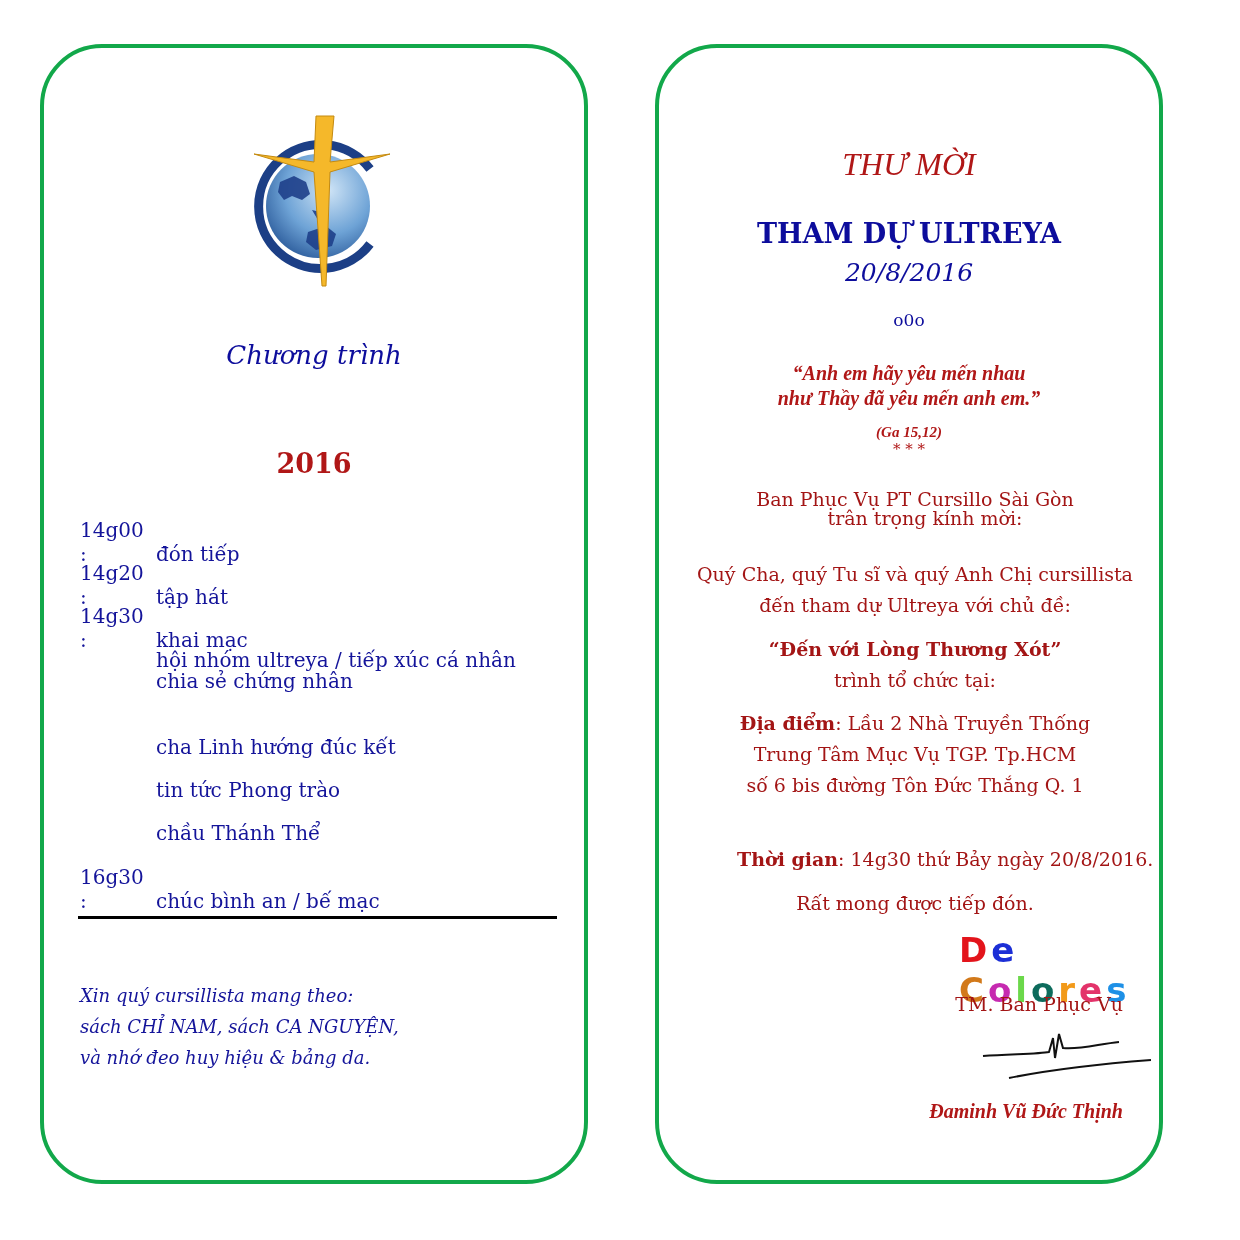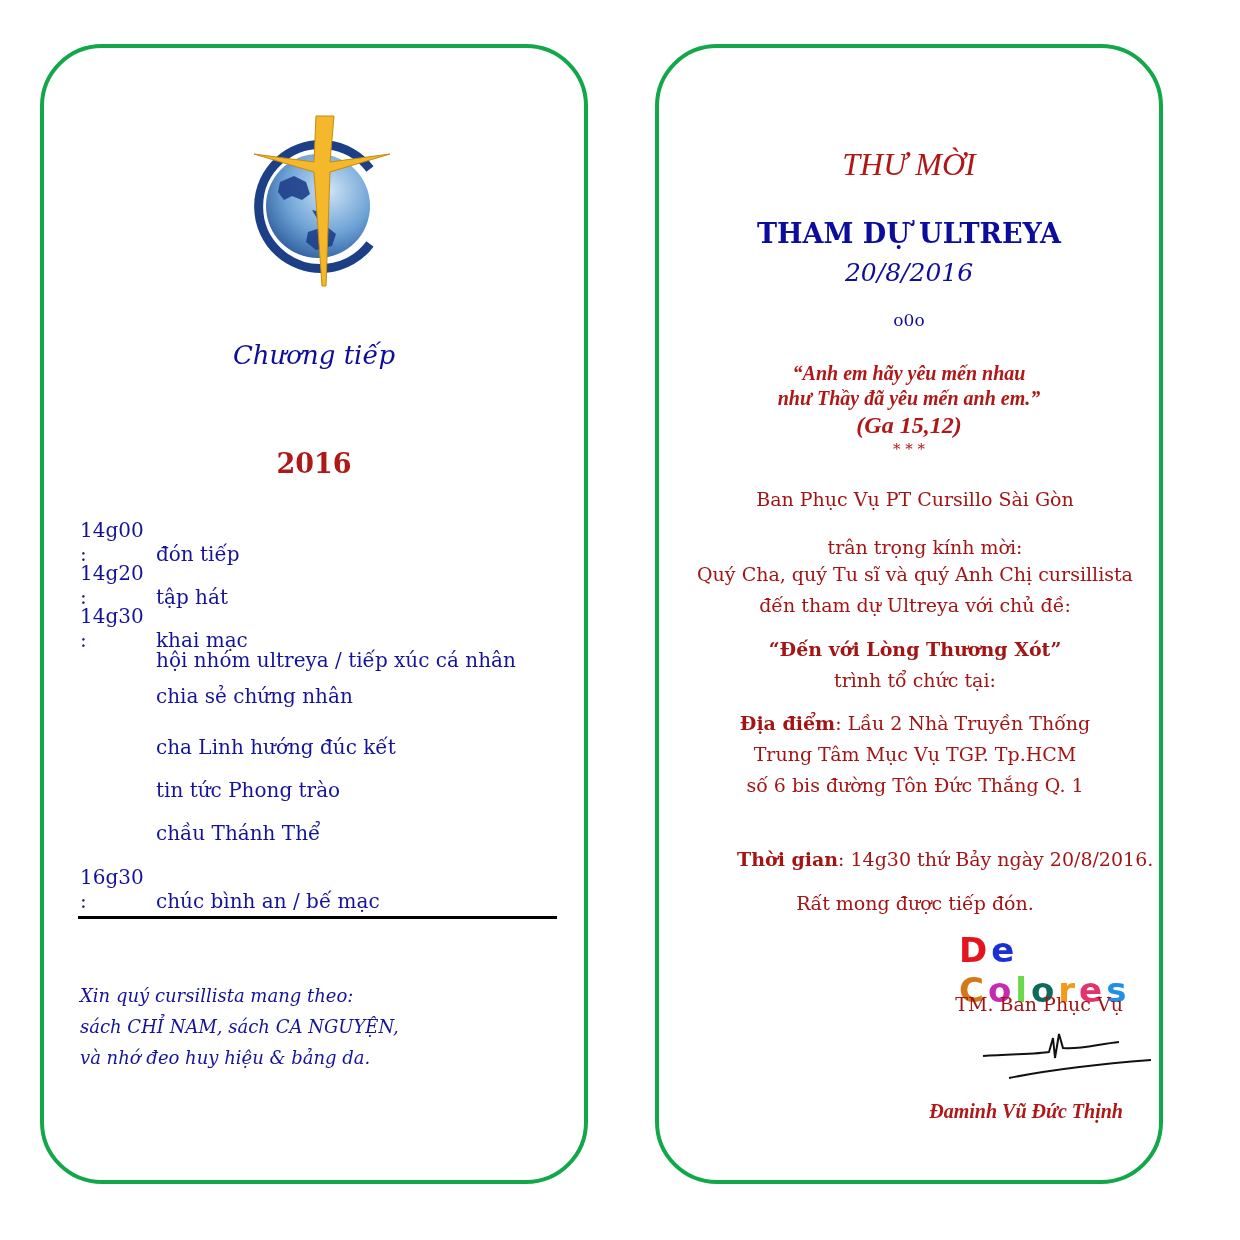--- a/index.html
+++ b/index.html
@@ -39,34 +39,34 @@
         <stop offset="60%" stop-color="#6ea3d6"></stop>
         <stop offset="100%" stop-color="#2f5f9e"></stop>
       </radialGradient>
     </defs>
     <path d="M120 55 A62 62 0 1 0 120 130" fill="none" stroke="#1c3f86" stroke-width="9"></path>
     <circle cx="68" cy="92" r="52" fill="url(#g)"></circle>
     <path d="M30 68 l14 -6 12 6 4 12 -8 6 -10 -4 -8 4 -6 -8z M58 118 l18 -6 10 8 -4 12 -16 4 -10 -8z M62 96 l8 2 4 6 -6 2z" fill="#1e3f8a" opacity="0.9"></path>
     <polygon points="66,2 84,2 80,48 140,40 80,58 76,172 72,172 64,58 4,40 64,48" fill="#f5b82a" stroke="#c48a10" stroke-width="1"></polygon>
   </svg>
 
-  <div class="abs center navy it" style="top:292px;font-size:26px;">Chương tiếp</div>
+  <div class="abs center navy it" style="top:292px;font-size:26px;">Chương trình</div>
   <div class="abs center red bold" style="top:400px;font-size:27px;">2016</div>
 
   <div class="sched-row" style="top:470px;">
     <span class="sched-time">14g00 :</span><span>đón tiếp</span>
   </div>
   <div class="sched-row" style="top:513px;">
     <span class="sched-time">14g20 :</span><span>tập hát</span>
   </div>
   <div class="sched-row" style="top:556px;">
     <span class="sched-time">14g30 :</span><span>khai mạc</span>
   </div>
   <div class="sched-row sched-indent" style="top:600px;">hội nhóm ultreya / tiếp xúc cá nhân</div>
-  <div class="sched-row sched-indent" style="top:636px;">chia sẻ chứng nhân</div>
+  <div class="sched-row sched-indent" style="top:621px;">chia sẻ chứng nhân</div>
   <div class="sched-row sched-indent" style="top:687px;">cha Linh hướng đúc kết</div>
   <div class="sched-row sched-indent" style="top:730px;">tin tức Phong trào</div>
   <div class="sched-row sched-indent" style="top:773px;">chầu Thánh Thể</div>
   <div class="sched-row" style="top:817px;">
     <span class="sched-time">16g30 :</span><span>chúc bình an / bế mạc</span>
   </div>
 
   <div id="divider"></div>
 
   <div class="note" style="top:937px;">Xin quý cursillista mang theo:</div>
@@ -75,25 +75,25 @@
 </div>
 
 <div id="right" class="card">
   <div class="abs center red it serif" style="top:98px;font-size:32px;">THƯ MỜI</div>
   <div class="abs center navy bold" style="top:170px;font-size:27px;">THAM DỰ ULTREYA</div>
   <div class="abs center navy it" style="top:210px;font-size:25px;">20/8/2016</div>
   <div class="abs center navy" style="top:262px;font-size:17px;">o0o</div>
 
   <div class="abs center red it bold serif" style="top:314px;font-size:20px;">“Anh em hãy yêu mến nhau</div>
   <div class="abs center red it bold serif" style="top:339px;font-size:20px;">như Thầy đã yêu mến anh em.”</div>
-  <div class="abs center red it bold serif" style="top:364px;font-size:24px;">(Ga 15,12)</div>
+  <div class="abs center red it bold serif" style="top:376px;font-size:15px;">(Ga 15,12)</div>
   <div class="abs center red" style="top:392px;font-size:15px;">* * *</div>
 
   <div class="abs center rline" style="top:440px;">Ban Phục Vụ PT Cursillo Sài Gòn</div>
-  <div class="abs center rline" style="top:488px;margin-left:20px;">trân trọng kính mời:</div>
+  <div class="abs center rline" style="top:459px;margin-left:20px;">trân trọng kính mời:</div>
   <div class="abs center rline" style="top:515px;">Quý Cha, quý Tu sĩ và quý Anh Chị cursillista</div>
   <div class="abs center rline" style="top:546px;">đến tham dự Ultreya với chủ đề:</div>
 
   <div class="abs center rline bold" style="top:590px;">“Đến với Lòng Thương Xót”</div>
   <div class="abs center rline" style="top:621px;">trình tổ chức tại:</div>
 
   <div class="abs center rline" style="top:664px;">
     <span class="bold">Địa điểm</span><span>: Lầu 2 Nhà Truyền Thống</span>
   </div>
   <div class="abs center rline" style="top:695px;">Trung Tâm Mục Vụ TGP. Tp.HCM</div>

